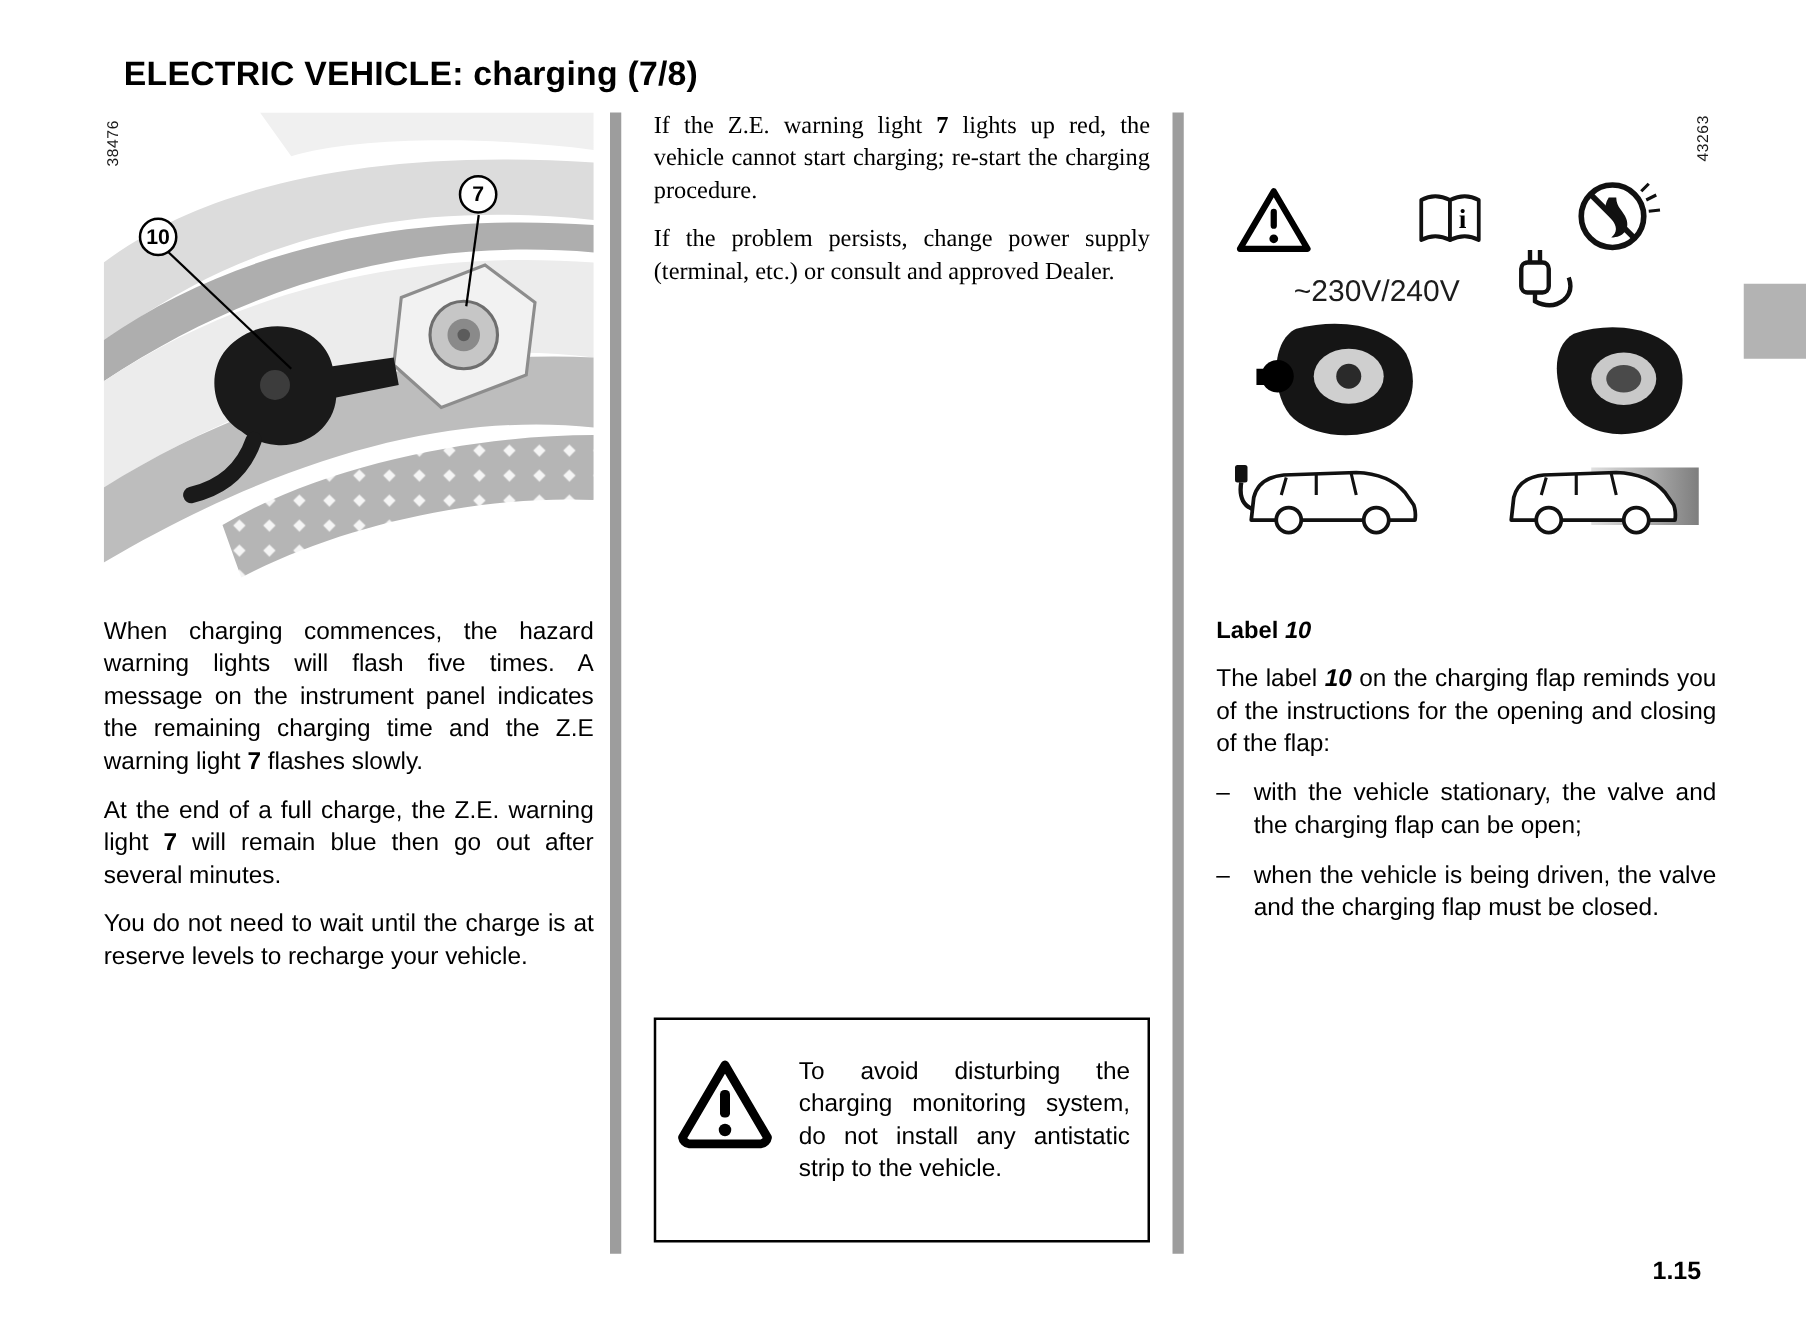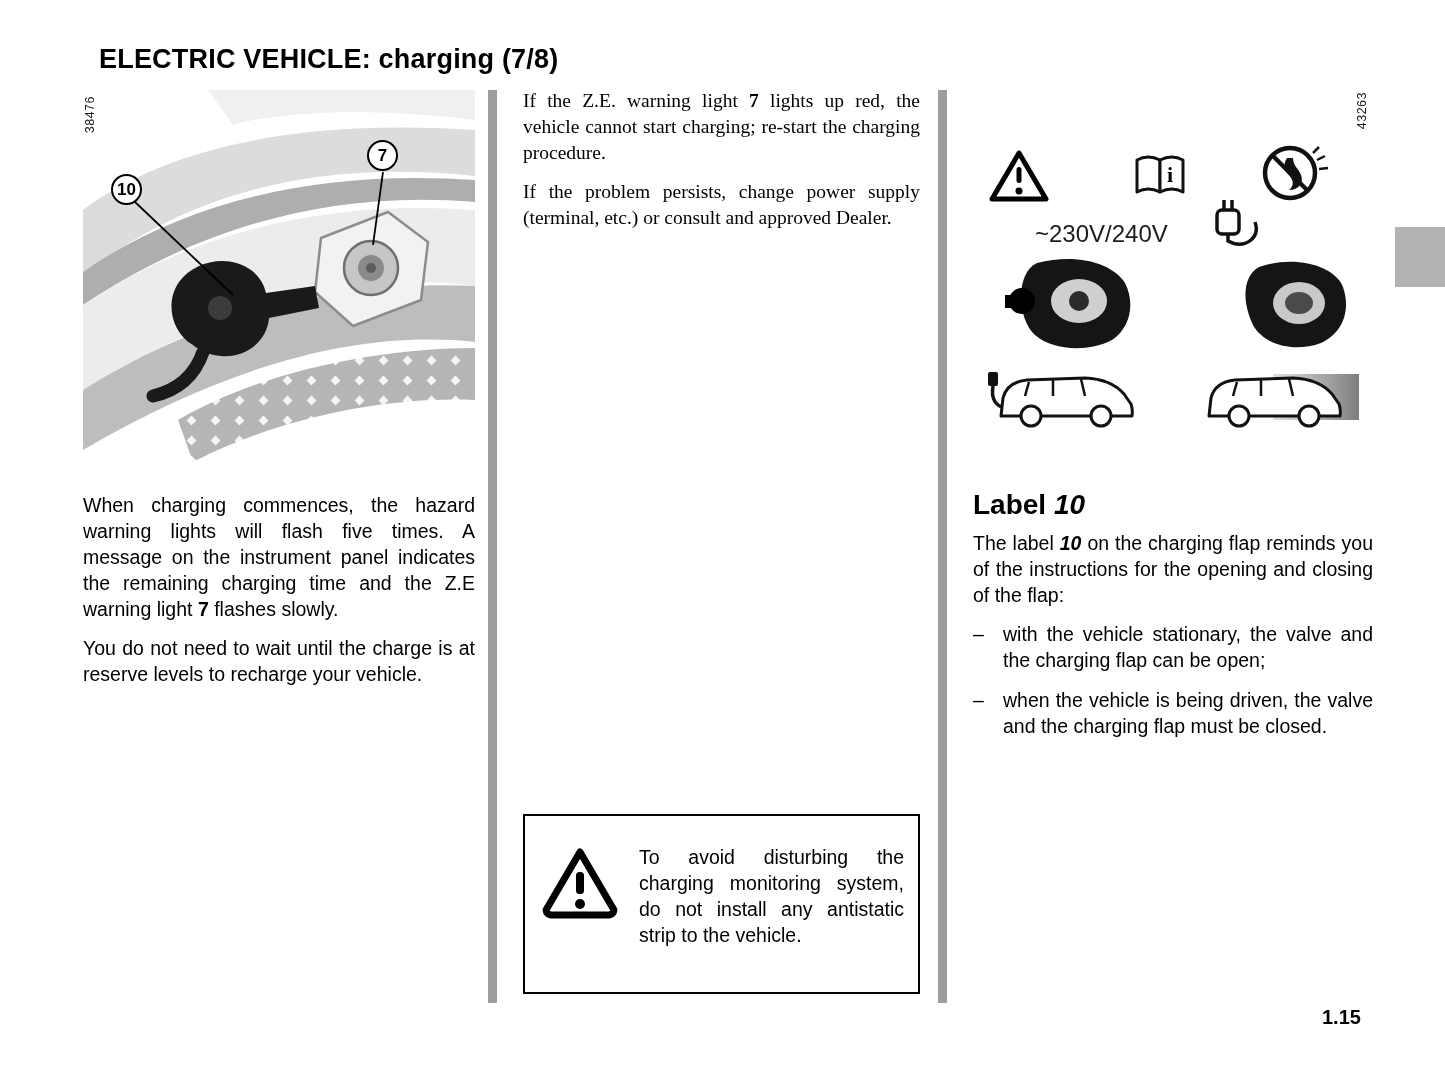--- a/index.html
+++ b/index.html
@@ -48,21 +48,21 @@
 
   .warnbox {
     position: absolute; left: 523px; top: 814px;
     width: 397px; height: 180px; box-sizing: border-box;
     border: 2px solid #000;
     padding: 28px 14px 10px 14px;
     font-size: 19.5px; line-height: 26px; text-align: justify;
   }
   .warnbox .warn-icon { float: left; width: 88px; height: 108px; margin-right: 12px; }
 
-  .right-heading { font-size: 28px; font-weight: 700; margin: 0 0 12px 0; }
+  .right-heading { font-size: 19px; font-weight: 700; margin: 0 0 12px 0; }
   .bullet { display: flex; margin: 0 0 14px 0; }
   .bullet .dash { width: 30px; flex: 0 0 30px; }
   .bullet .btext { flex: 1; text-align: justify; }
 
   
   .figure-right { position: absolute; left: 973px; top: 90px; width: 402px; height: 395px; }
   .icon-abs { position: absolute; }
   #lbl-warning-triangle { left: 15px;  top: 58px; }
   #lbl-book             { left: 160px; top: 62px; }
   #lbl-noflame          { left: 286px; top: 52px; }
@@ -117,20 +117,21 @@
       </g>
       <line x1="52" y1="112" x2="150" y2="205" stroke="#000" stroke-width="1.8"></line>
       <line x1="300" y1="82" x2="290" y2="155" stroke="#000" stroke-width="1.8"></line>
     </svg>
     <div class="callout" id="callout-10">10</div>
     <div class="callout" id="callout-7">7</div>
   </div>
 
   <div class="left-text textcol">
     <p><span>When charging commences, the hazard warning lights will flash five times. A message on the instrument panel indicates the remaining charging time and the Z.E warning light </span><span style="font-weight: 700;">7</span><span> flashes slowly.</span></p>
+    <p><span>At the end of a full charge, the Z.E. warning light </span><span style="font-weight: 700;">7</span><span> will remain blue then go out after several minutes.</span></p>
     <p><span>You do not need to wait until the charge is at reserve levels to recharge your vehicle.</span></p>
   </div>
 
   <div class="mid-text textcol">
     <p><span>If the Z.E. warning light </span><span style="font-weight: 700;">7</span><span> lights up red, the vehicle cannot start charging; re-start the charging procedure.</span></p>
     <p><span>If the problem persists, change power supply (terminal, etc.) or consult and approved Dealer.</span></p>
   </div>
 
   <div class="warnbox">
     <span class="warn-icon">

